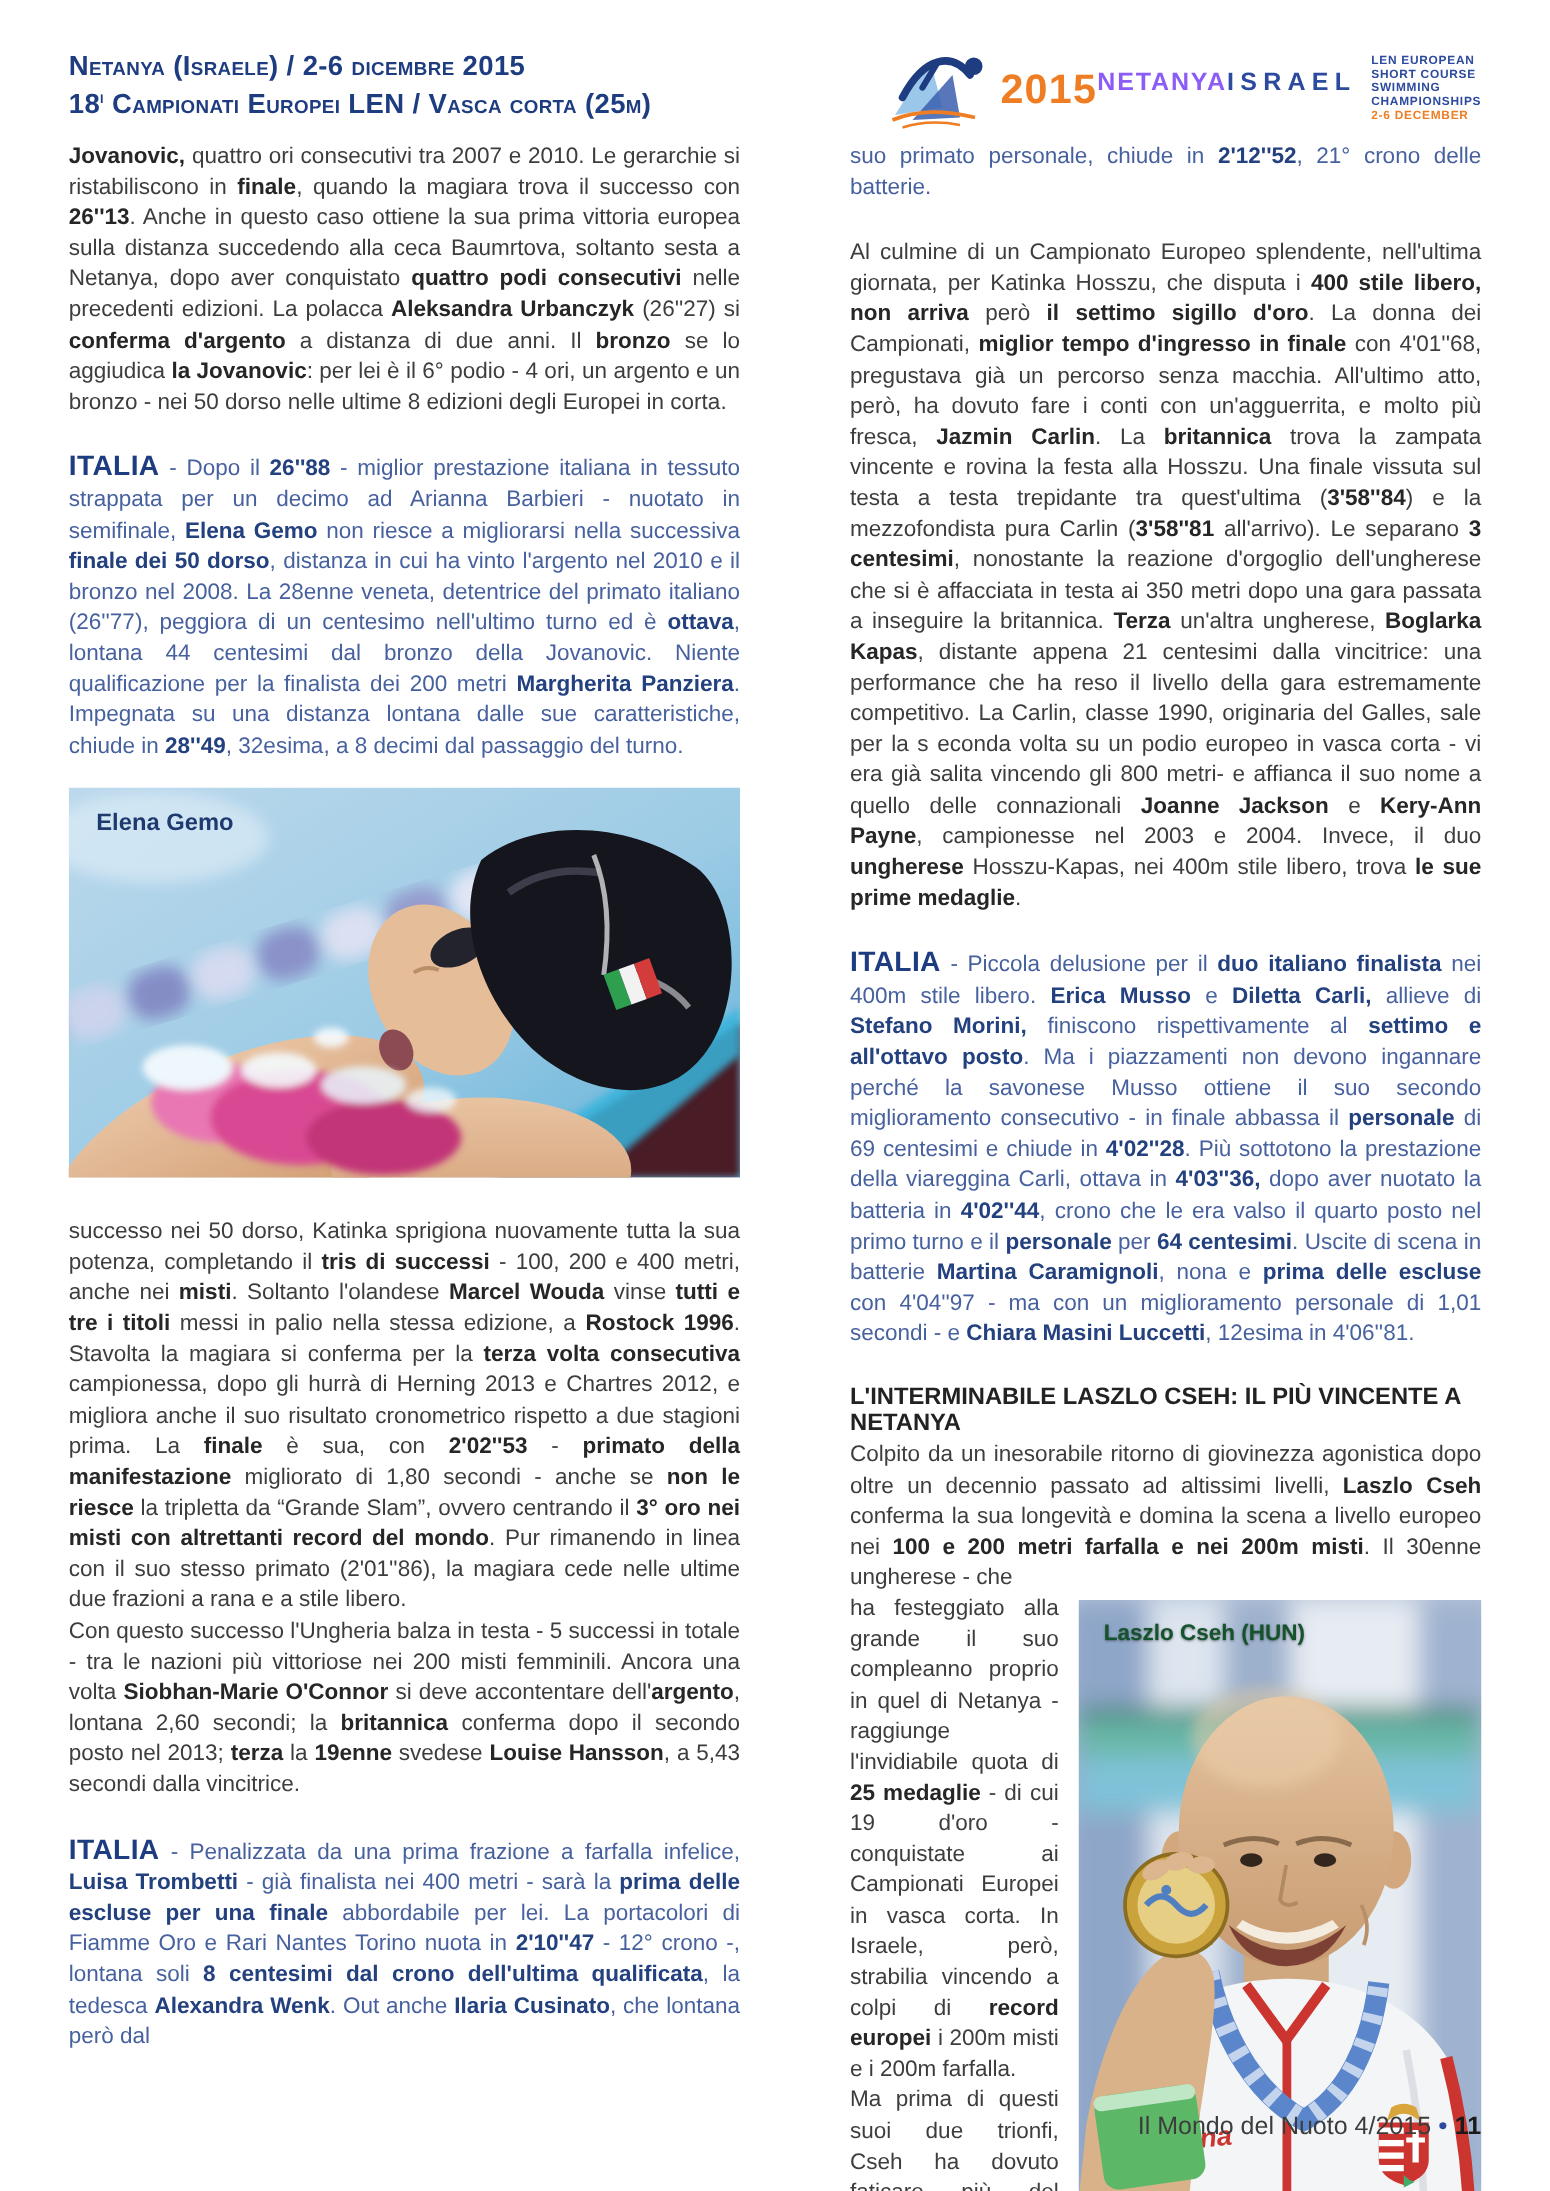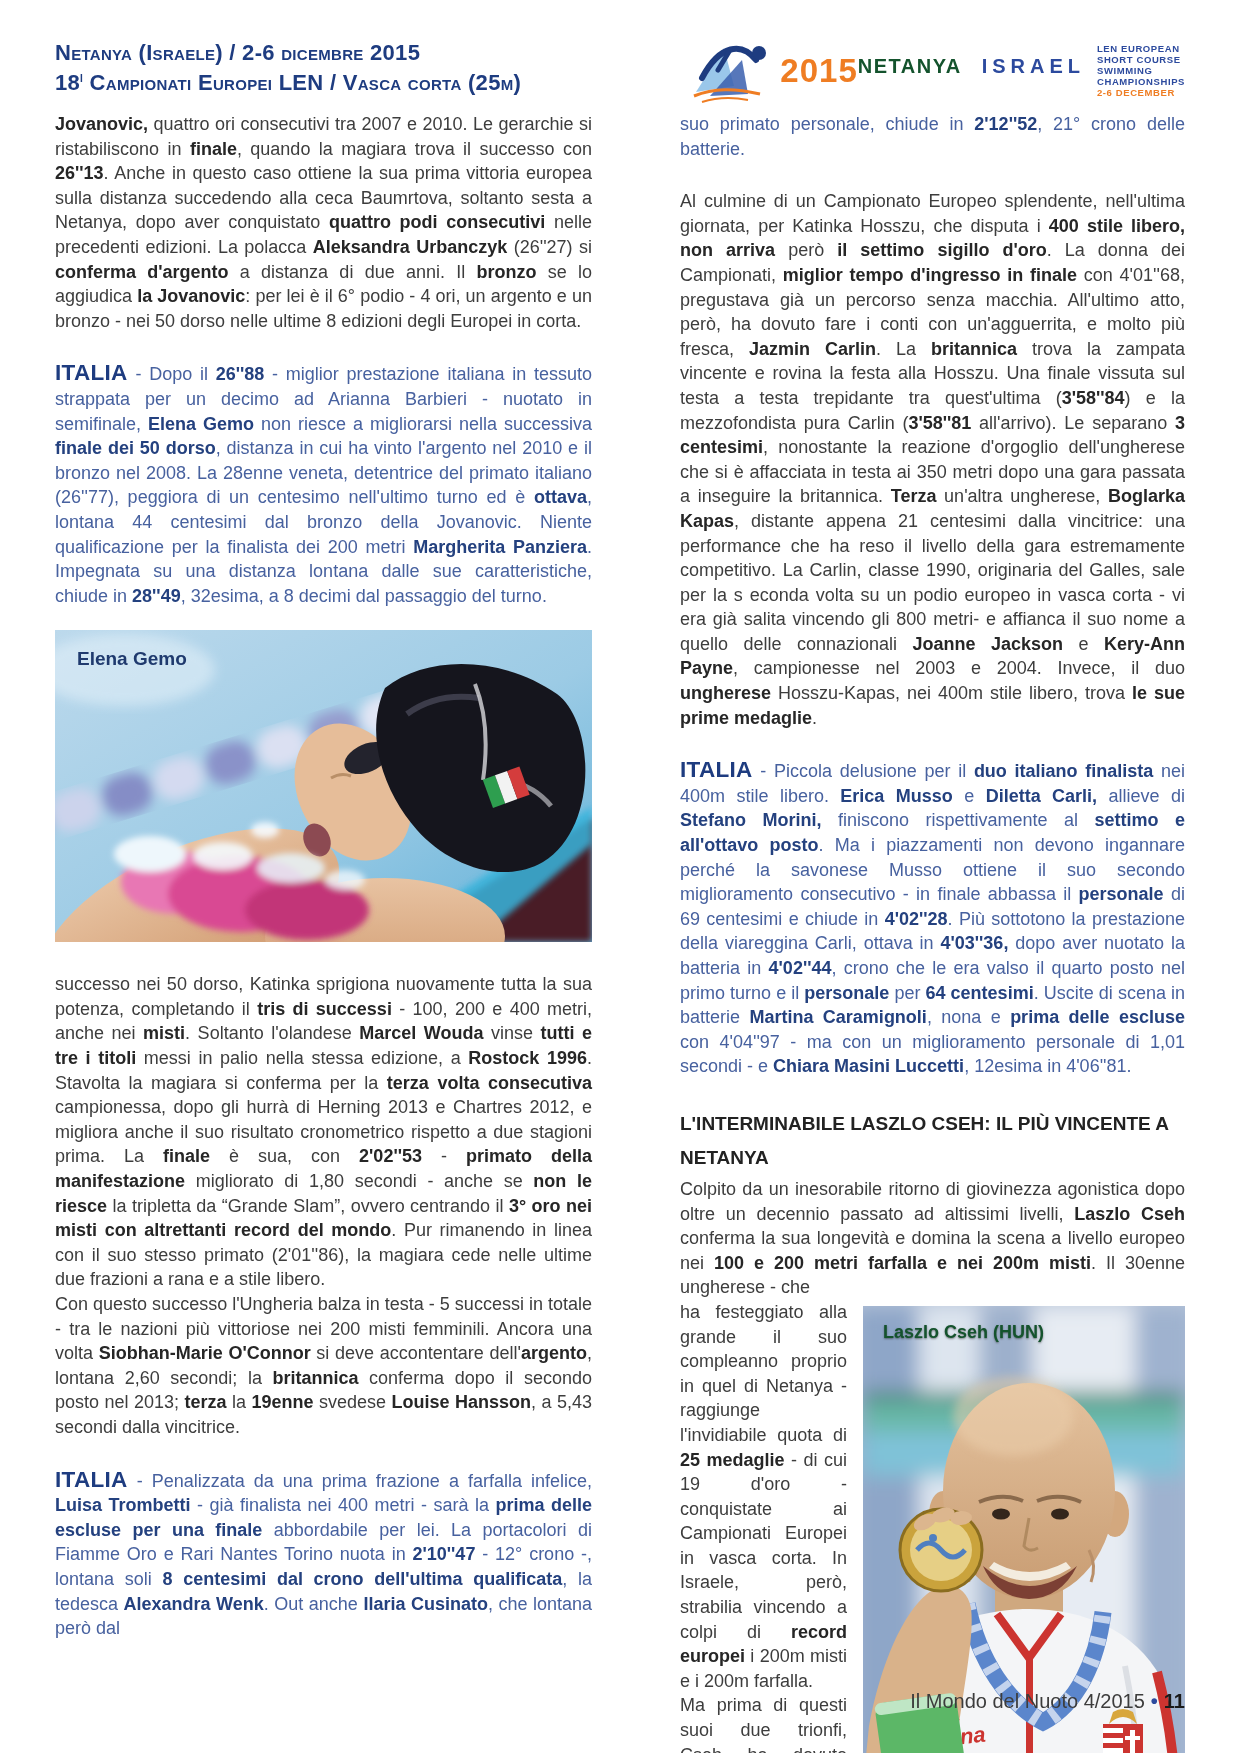--- a/index.html
+++ b/index.html
@@ -9,37 +9,37 @@
   .page{position:absolute;inset:0;}
 
   
   .header{position:absolute;top:40px;left:55px;right:55px;height:80px;}
   .kicker{color:#1e3c80;font-weight:bold;font-size:22px;line-height:25px;
           font-variant:small-caps;letter-spacing:.3px;}
   .kicker .sup{font-size:.62em;vertical-align:super;}
   .logo{position:absolute;right:0;top:-12px;display:flex;align-items:center;gap:8px;}
   .logo-text{display:flex;line-height:1;}
   .logo-year{color:#ef7d23;font-weight:bold;font-size:33px;letter-spacing:1px;}
-  .logo-city{color:#14532d;font-weight:bold;font-size:20px;letter-spacing:1.5px;margin-top:2px;}
-  .logo-country{color:#2c4a9e;font-weight:bold;font-size:20px;letter-spacing:5px;margin-top:2px;margin-left:20px;}
+  .logo-city{color:#8b5cf6;font-weight:bold;font-size:20px;letter-spacing:1.5px;margin-top:2px;}
+  .logo-country{color:#2c4a9e;font-weight:bold;font-size:20px;letter-spacing:5px;margin-top:2px;}
   .logo-small{display:flex;flex-direction:column;line-height:11px;margin-left:4px;}
   .logo-small span{color:#2c4a9e;font-weight:bold;font-size:9.5px;letter-spacing:.6px;}
   .logo-small span.orange{color:#ef7d23;}
 
   
   .columns{position:absolute;top:112px;left:55px;width:1130px;display:flex;gap:88px;}
   .col{width:537px;}
 
   .p{font-size:18px;line-height:24.6px;color:#3d3d3d;text-align:justify;margin:0;}
   .p .b{font-weight:bold;color:#262626;}
   .p.blue{color:#47619f;}
   .p.blue .b{color:#24417f;margin-top:43px;}
   .gap{margin-top:28px;}
   .label-italia{color:#1e3c80;font-weight:bold;font-size:22.5px;letter-spacing:.3px;}
-  .subhead{font-size:19px;line-height:34px;font-weight:bold;color:#222222;margin:28px 0 2px;}
+  .subhead{font-size:19px;line-height:21px;font-weight:bold;color:#222222;margin:28px 0 2px;}
 
   
   .photo1{position:relative;width:537px;height:312px;margin:22px 0 30px;}
   .photo1 svg,.photo2 svg{display:block;width:100%;height:100%;}
   .caption-dark{position:absolute;top:18px;left:22px;font-size:19px;font-weight:bold;color:#1f3a6e;}
   .photo2{float:right;width:322px;height:480px;margin:6px 0 10px 16px;position:relative;}
   .caption-light{position:absolute;top:16px;left:20px;font-size:18px;font-weight:bold;color:#14532d;
                  text-shadow:0 1px 2px rgba(40,40,40,.55);}
   .cseh-wrap{overflow:visible;}
 

